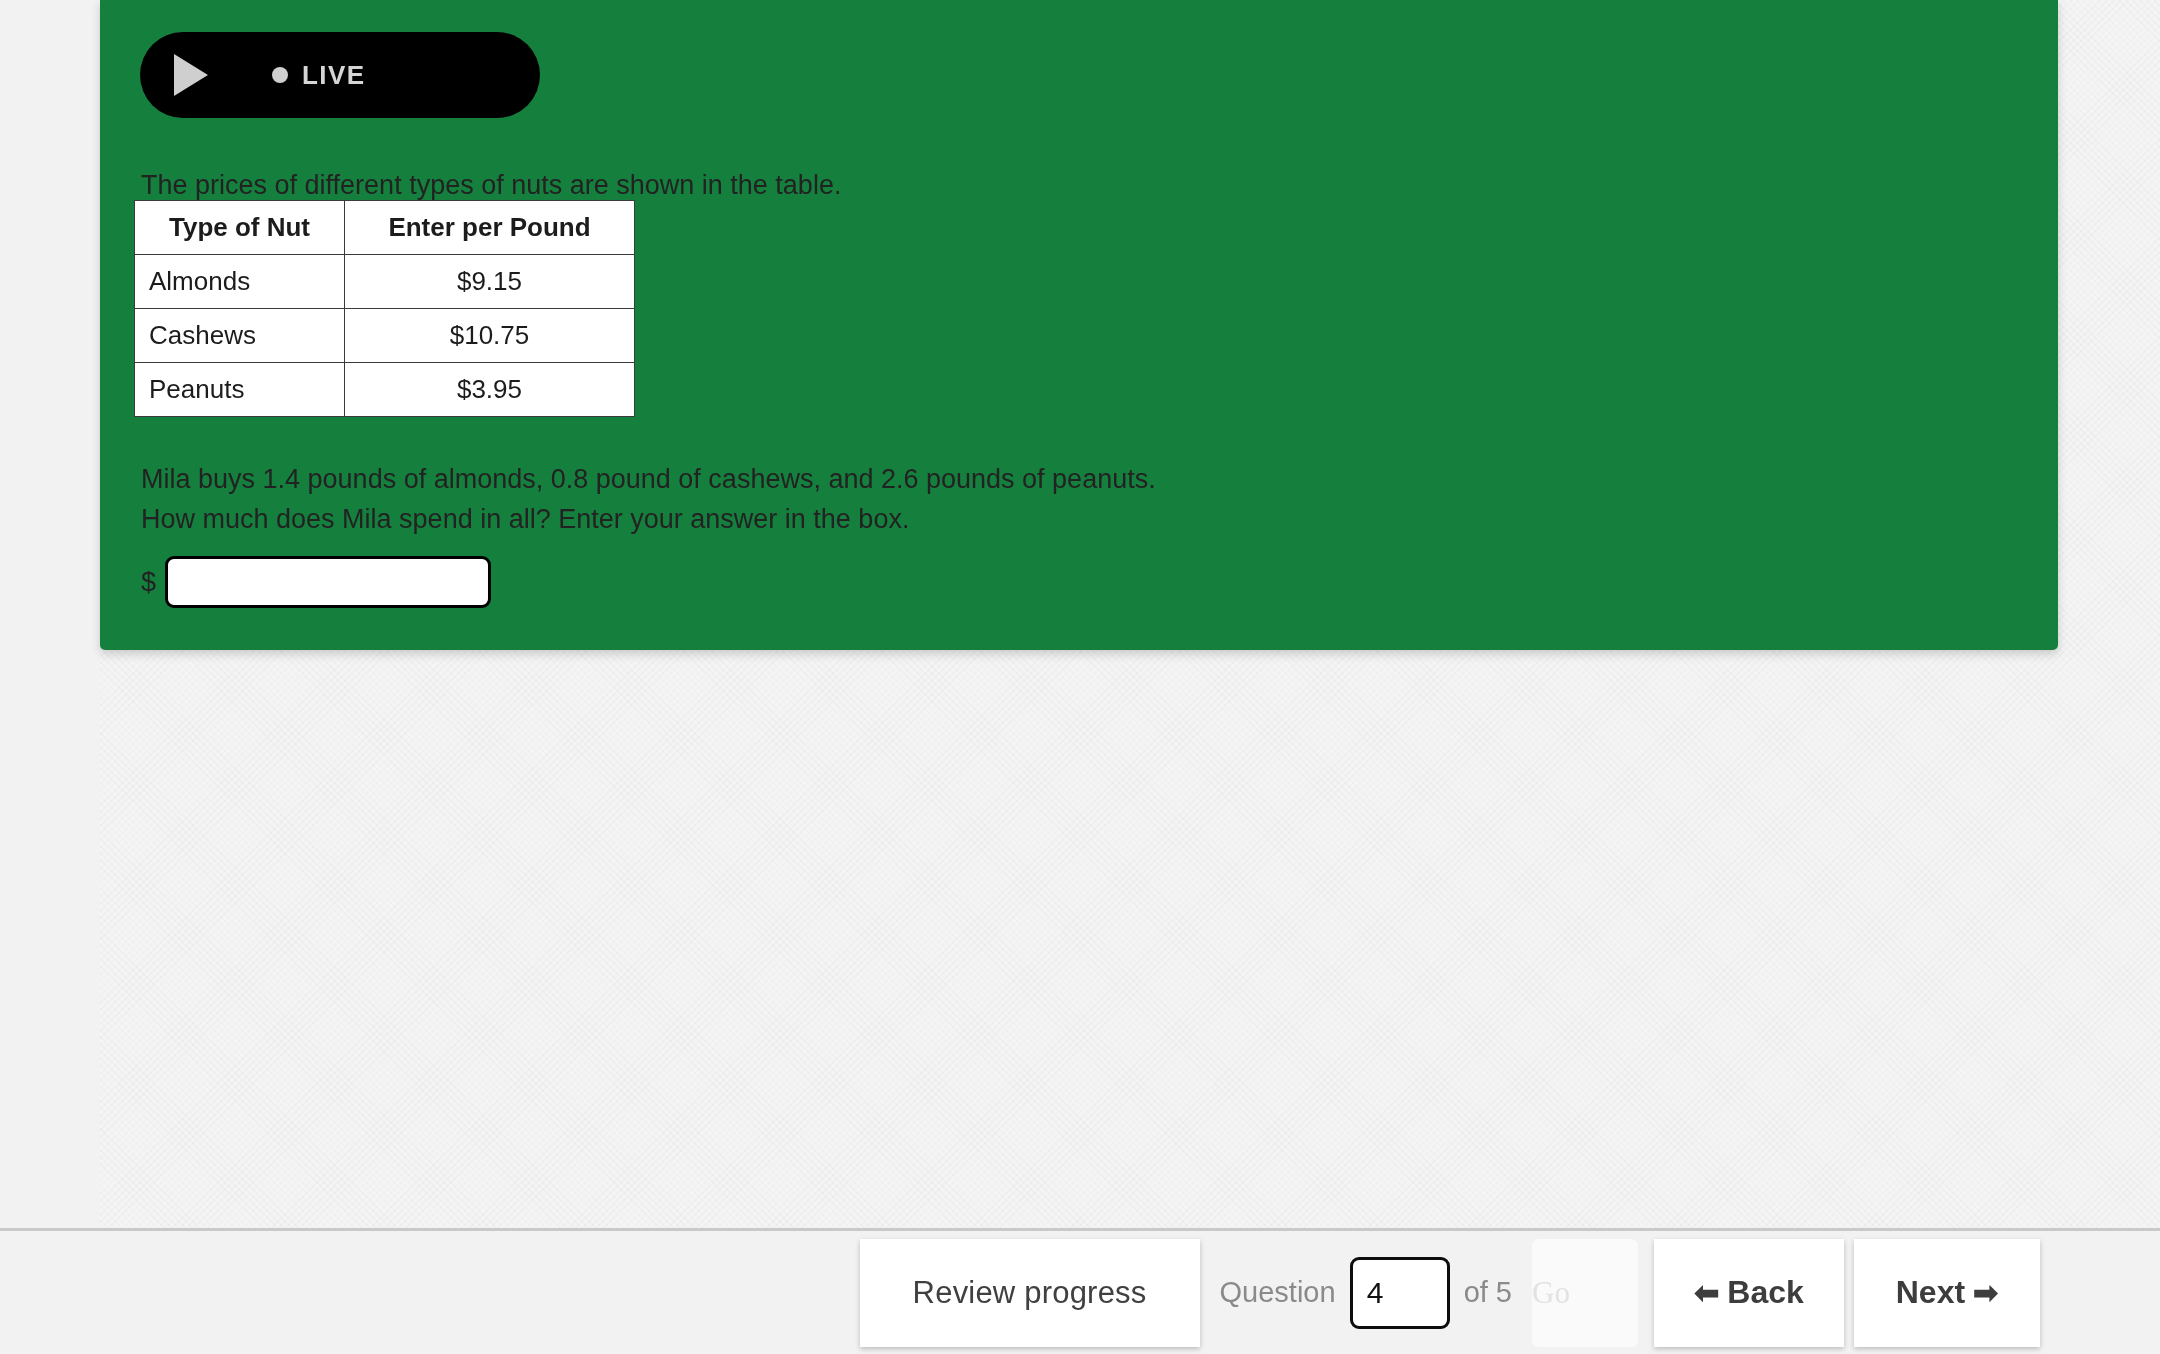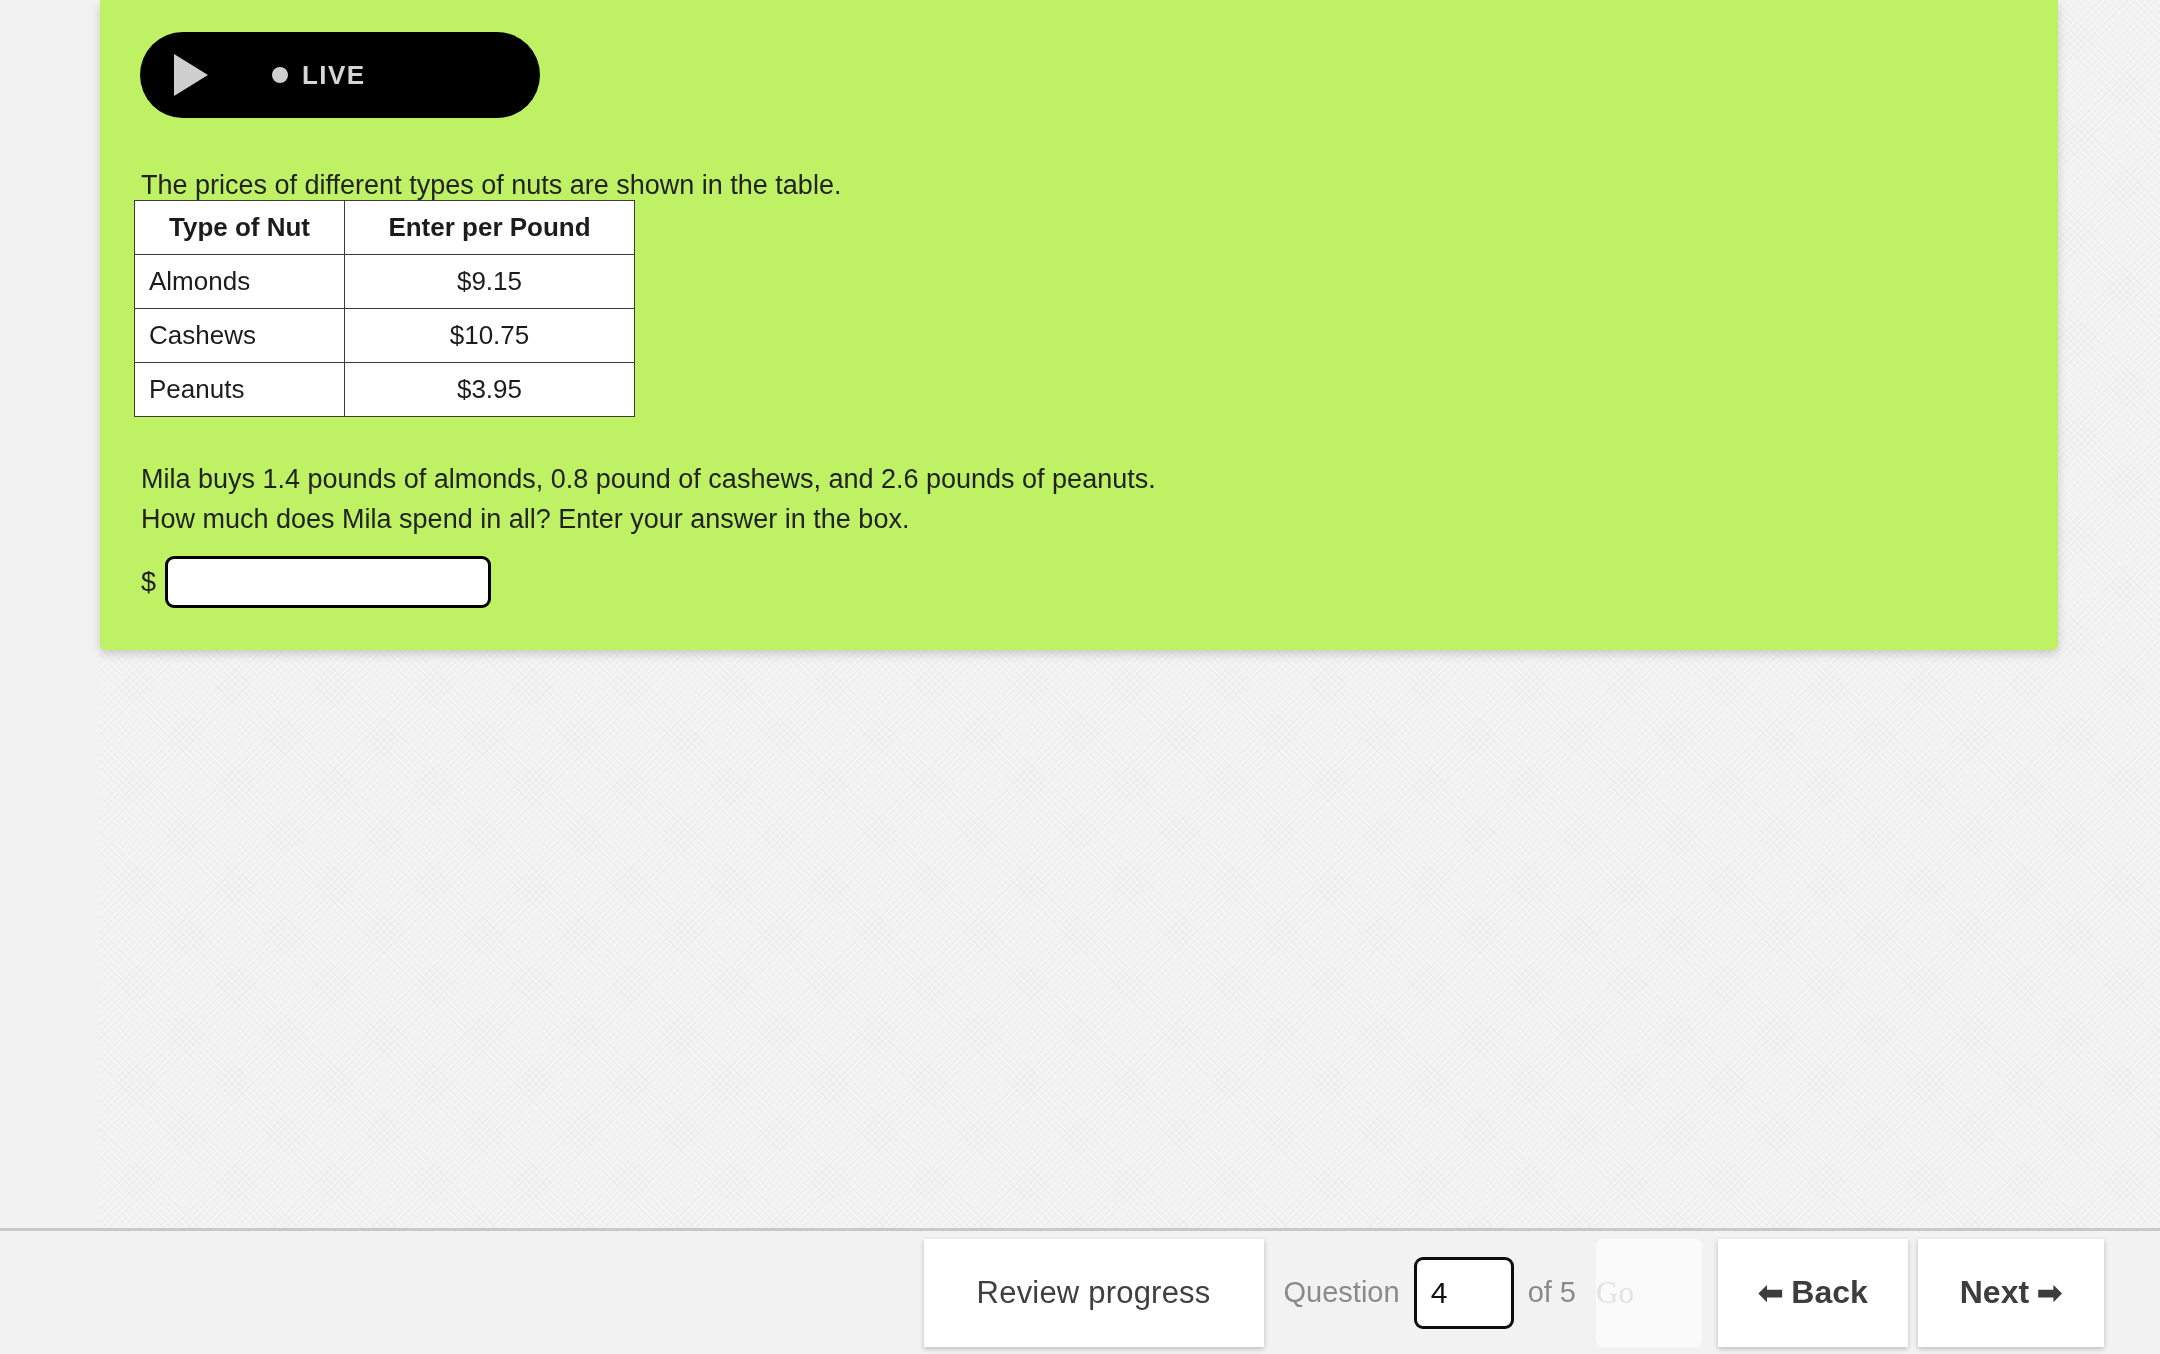--- a/index.html
+++ b/index.html
@@ -37,21 +37,21 @@
     background: #f2f2f2;
   }
 
   
   #question-card {
     position: absolute;
     left: 100px;
     top: 0;
     width: 1958px;
     height: 650px;
-    background: #bef264;
+    background: #15803d;
     border-bottom-left-radius: 5px;
     border-bottom-right-radius: 5px;
     box-shadow: 0 4px 10px rgba(0,0,0,0.17);
   }
 
   
   #live-pill {
     position: absolute;
     left: 40px;
     top: 32px;
@@ -159,21 +159,21 @@
     border-top: 3px solid #c9c9c9;
     box-sizing: border-box;
   }
   #toolbar-inner {
     position: absolute;
     left: 0; top: 0;
     width: 2160px; height: 123px;
     display: flex;
     align-items: center;
     justify-content: flex-end;
-    padding-right: 56px;
+    padding-right: 120px;
     box-sizing: border-box;
   }
   .tb-btn {
     background: #ffffff;
     border: none;
     font-family: "Liberation Sans", sans-serif;
     color: #404040;
     box-shadow: 0 2px 5px rgba(0,0,0,0.22);
     cursor: pointer;
     display: flex;

